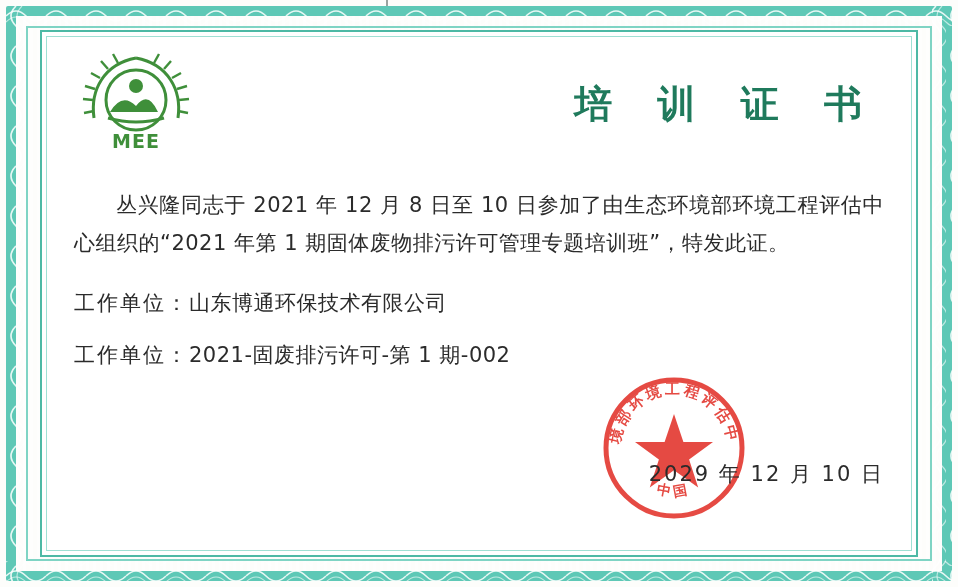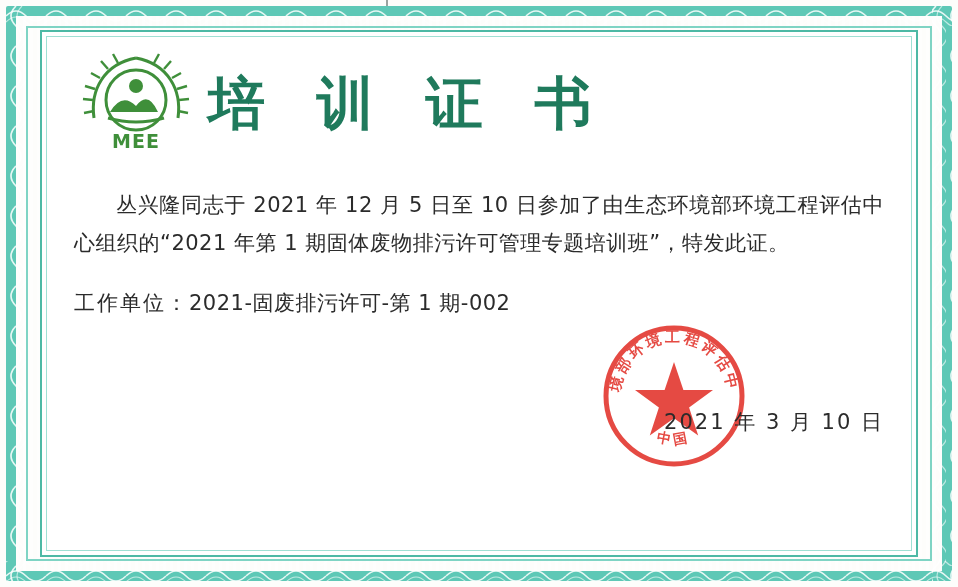--- a/index.html
+++ b/index.html
@@ -114,23 +114,23 @@
   }
   .acee-logo {
     width: 112px;
     height: 112px;
     flex: 0 0 112px;
     position: relative;
   }
 
   .title {
     flex: 1 1 auto;
-    text-align: left;
+    text-align: right;
     font-family: "DejaVu Sans", sans-serif;
-    font-size: 57px;
+    font-size: 38px;
     font-weight: bold;
     letter-spacing: 16px;
     color: #1f7a5c;
     text-indent: 16px;
     white-space: nowrap;
   }
 
   
   .body-text {
     margin-top: 22px;
@@ -258,22 +258,25 @@
           <path d="M28 70 q 28 8 56 0" stroke="#3f8f3a" stroke-width="3" fill="none"></path>
           <text x="56" y="100" text-anchor="middle" font-family="DejaVu Sans, sans-serif" font-size="19" font-weight="bold" fill="#3f8f3a" letter-spacing="1">MEE</text>
         </svg>
       </div>
 
       <div class="title">培 训 证 书</div>
 
     </div>
 
     <div class="body-text">
-      <p class="para">丛兴隆同志于 2021 年 12 月 5 日至 10 日参加了由生态环境部环境工程评估中心组织的“2021 年第 1 期固体废物排污许可管理专题培训班”，特发此证。</p>
-
+      <p class="para">丛兴隆同志于 2021 年 12 月 8 日至 10 日参加了由生态环境部环境工程评估中心组织的“2021 年第 1 期固体废物排污许可管理专题培训班”，特发此证。</p>
+
+      <p class="field-line">
+        <span class="label">工作单位：</span><span class="value">山东博通环保技术有限公司</span>
+      </p>
 
       <p class="field-line">
         <span class="label">工作单位：</span><span class="value">2021-固废排污许可-第 1 期-002</span>
       </p>
     </div>
 
     <div class="sign-area">
 
       <div class="seal">
         <svg viewBox="0 0 156 156" width="156" height="156">
@@ -287,17 +290,17 @@
             <text font-family="DejaVu Sans, sans-serif" font-size="15" fill="#e2322a" font-weight="bold" letter-spacing="3">
               <textPath href="#sealTopArc" startOffset="50%" text-anchor="middle">环境部环境工程评估中心</textPath>
             </text>
             <text font-family="DejaVu Sans, sans-serif" font-size="14" fill="#e2322a" font-weight="bold" letter-spacing="4">
               <textPath href="#sealBottomArc" startOffset="50%" text-anchor="middle">中国</textPath>
             </text>
           </g>
         </svg>
       </div>
 
-      <div class="date-line">2021 年 3 月 10 日</div>
+      <div class="date-line">2029 年 12 月 10 日</div>
     </div>
 
   </div>
 </div>
 
 </body></html>

